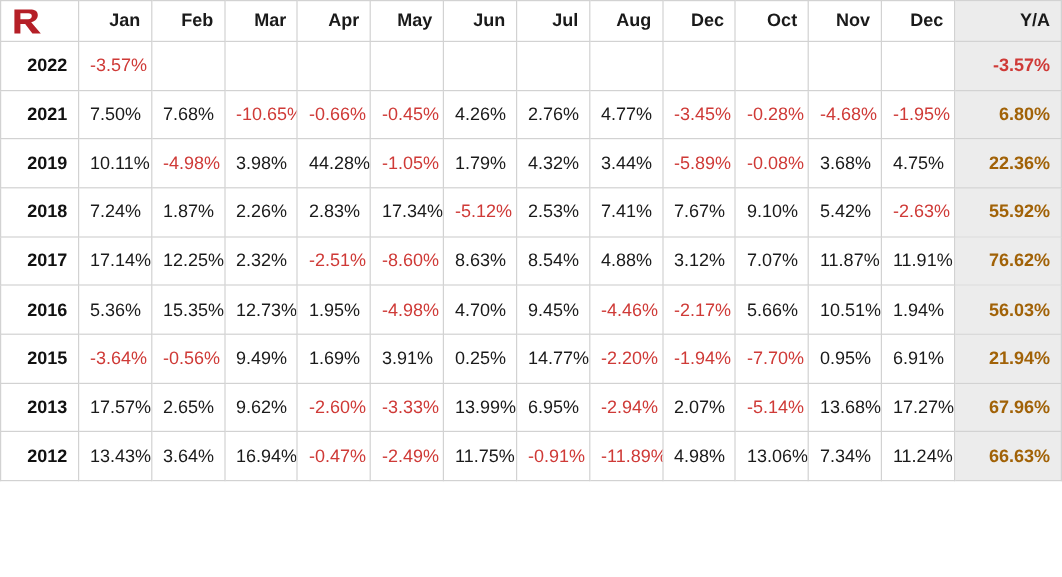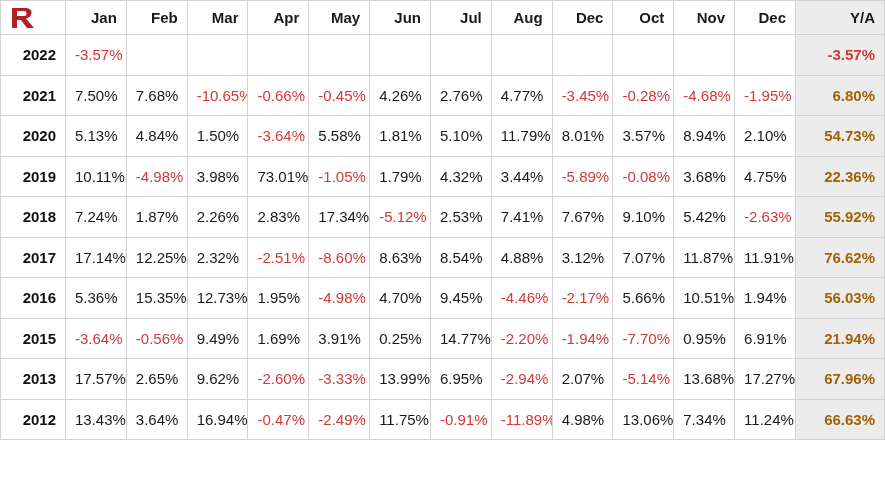--- a/index.html
+++ b/index.html
@@ -137,41 +137,25 @@
         <td class="pos">4.26%</td>
         <td class="pos">2.76%</td>
         <td class="pos">4.77%</td>
         <td class="neg">-3.45%</td>
         <td class="neg">-0.28%</td>
         <td class="neg">-4.68%</td>
         <td class="neg">-1.95%</td>
         <td class="ya-cell pos">6.80%</td>
       </tr>
       <tr>
-        <th class="year-cell">2020</th>
-        <td class="pos">5.13%</td>
-        <td class="pos">4.84%</td>
-        <td class="pos">1.50%</td>
-        <td class="neg">-3.64%</td>
-        <td class="pos">5.58%</td>
-        <td class="pos">1.81%</td>
-        <td class="pos">5.10%</td>
-        <td class="pos">11.79%</td>
-        <td class="pos">8.01%</td>
-        <td class="pos">3.57%</td>
-        <td class="pos">8.94%</td>
-        <td class="pos">2.10%</td>
-        <td class="ya-cell pos">54.73%</td>
-      </tr>
-      <tr>
         <th class="year-cell">2019</th>
         <td class="pos">10.11%</td>
         <td class="neg">-4.98%</td>
         <td class="pos">3.98%</td>
-        <td class="pos">73.01%</td>
+        <td class="pos">44.28%</td>
         <td class="neg">-1.05%</td>
         <td class="pos">1.79%</td>
         <td class="pos">4.32%</td>
         <td class="pos">3.44%</td>
         <td class="neg">-5.89%</td>
         <td class="neg">-0.08%</td>
         <td class="pos">3.68%</td>
         <td class="pos">4.75%</td>
         <td class="ya-cell pos">22.36%</td>
       </tr>

